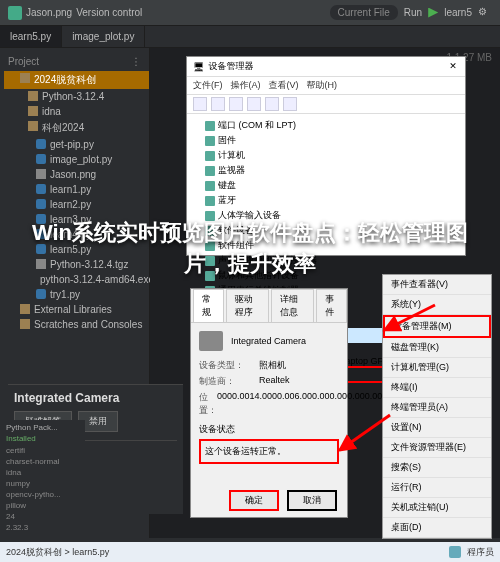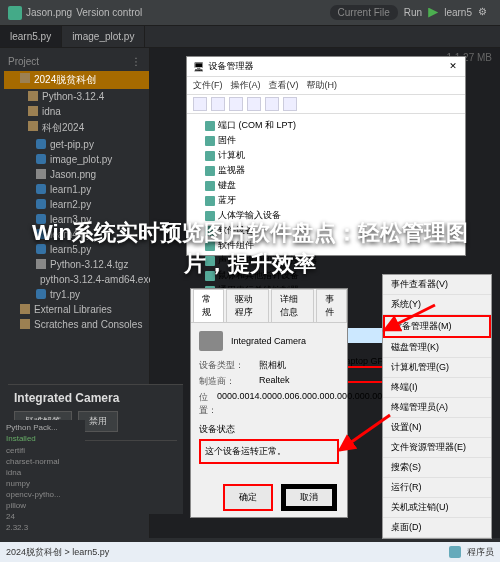--- a/index.html
+++ b/index.html
@@ -47,21 +47,21 @@
 .prop-dlg{position:absolute;top:288px;left:190px;width:158px;height:230px;background:#f0f0f0;border:1px solid #888;color:#000;font-size:9px}
 .prop-tabs{display:flex;border-bottom:1px solid #ccc;background:#f0f0f0}
 .prop-tab{padding:3px 8px;border:1px solid #ccc;border-bottom:none;background:#fff;margin-left:2px}
 .prop-body{padding:8px}
 .prop-cam{display:flex;gap:8px;align-items:center;margin-bottom:8px}
 .prop-cam .ico{width:24px;height:20px;background:#888;border-radius:2px}
 .prop-row{display:flex;margin:3px 0}
 .prop-row .lbl{width:60px;color:#555}
 .prop-status{margin-top:3px;border:2px solid red;padding:4px;font-size:9px}
 .prop-btns{position:absolute;bottom:6px;right:10px;display:flex;gap:8px}
-.prop-btns button{padding:2px 14px;font-size:9px;border:5px solid #000000;background:#e8e8e8}
+.prop-btns button{padding:2px 14px;font-size:9px;border:2px solid #000000;background:#e8e8e8}
 .prop-btns button.ok{border:2px solid red}
 
 .ctx-menu{position:absolute;top:274px;right:8px;width:110px;background:#f0f0f0;border:1px solid #999;color:#000;font-size:9px;z-index:40}
 .ctx-item{padding:3px 8px;border-bottom:1px solid #e0e0e0}
 .ctx-item.hl{border:2px solid red}
 
 .cam-panel{position:absolute;top:384px;left:8px;width:175px;height:130px;background:#2b2d30;border-top:1px solid #444;padding:6px}
 .cam-panel h3{color:#ddd;font-size:12px;margin-bottom:6px}
 .cam-btns{display:flex;gap:6px;margin-bottom:8px}
 .cam-btns button{padding:3px 10px;font-size:9px;background:#3c3f41;color:#ccc;border:1px solid #555}

